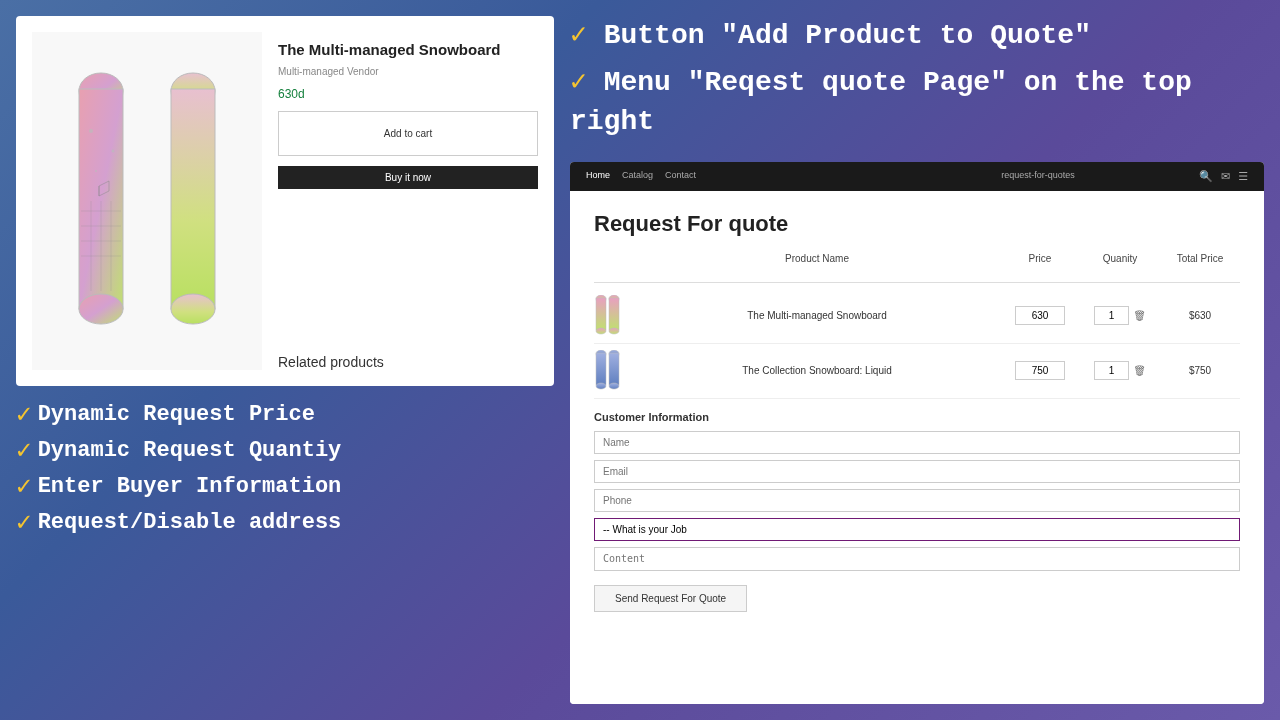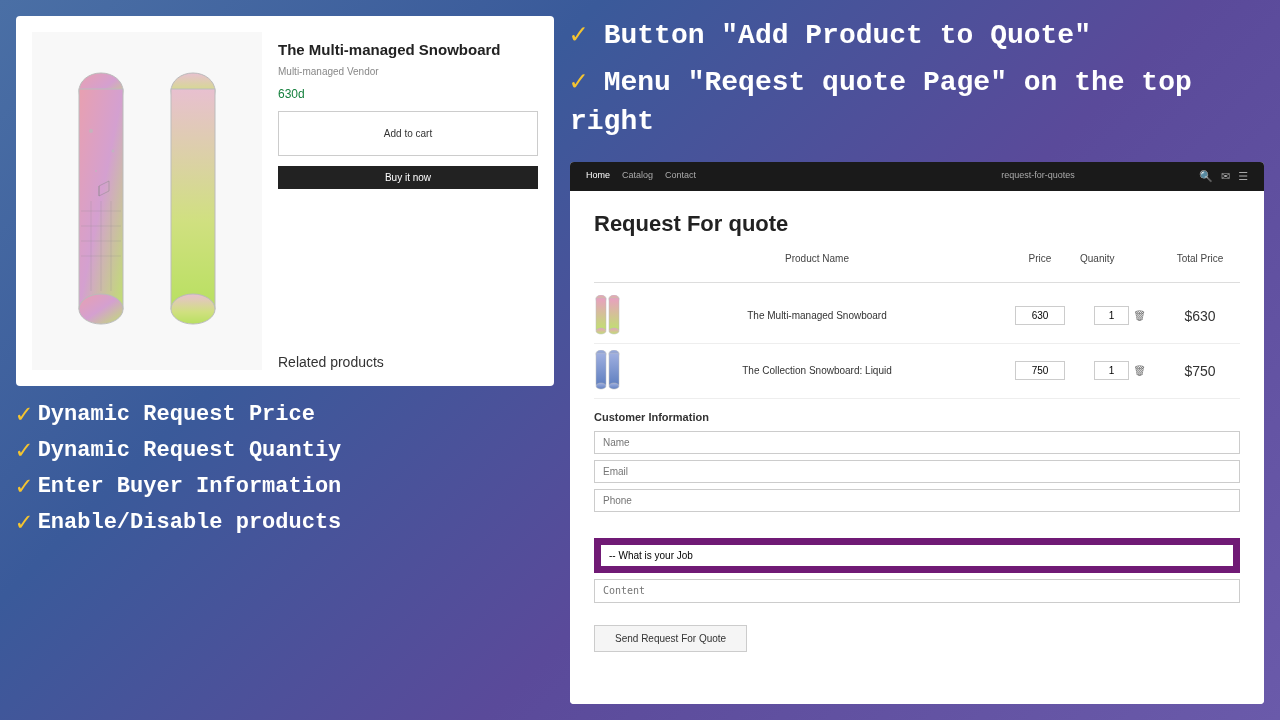--- a/index.html
+++ b/index.html
@@ -247,21 +247,21 @@
       text-align: center;
     }
 
     .rfq-qty-area {
       display: flex;
       align-items: center;
       gap: 4px;
     }
 
     .rfq-total {
-      font-size: 14px;
+      font-size: 10px;
       color: #333;
     }
 
     .rfq-customer-section {
       margin-top: 12px;
     }
 
     .rfq-section-label {
       font-size: 11px;
       color: #333;
@@ -273,47 +273,46 @@
       width: 100%;
       border: 1px solid #ccc;
       padding: 5px 8px;
       font-size: 10px;
       margin-bottom: 6px;
       outline: none;
     }
 
     .rfq-select-field {
       width: 100%;
-      border: 7px solid #701a75;
+      border: 1px solid #701a75;
       padding: 5px 8px;
       font-size: 10px;
       margin-bottom: 6px;
       background: #fff;
       appearance: none;
-      margin-top: 20px;
     }
 
     .rfq-textarea {
       width: 100%;
       border: 1px solid #ccc;
       padding: 5px 8px;
       font-size: 10px;
       margin-bottom: 6px;
       height: 24px;
       resize: none;
     }
 
     .rfq-submit-btn {
       border: 1px solid #ccc;
       background: #f5f5f5;
       color: #333;
       font-size: 10px;
       padding: 7px 20px;
       cursor: pointer;
-      margin-top: 12px;
+      margin-top: 4px;
     }
   </style>
 </head>
 <body>
 
 <div class="left-panel">
 
   <div class="product-card">
     <div class="product-image-area">
 
@@ -380,21 +379,21 @@
     <div class="feature-item">
       <span class="checkmark">✓</span>
       <span>Dynamic Request Quantiy</span>
     </div>
     <div class="feature-item">
       <span class="checkmark">✓</span>
       <span>Enter Buyer Information</span>
     </div>
     <div class="feature-item">
       <span class="checkmark">✓</span>
-      <span>Enable/Disable products</span>
+      <span>Request/Disable address</span>
     </div>
   </div>
 </div>
 
 <div class="right-panel">
 
   <div class="top-right-text">
     <div>
       <span class="check">✓</span>
       <span>Button "Add Product to Quote"</span>
@@ -421,21 +420,21 @@
       </div>
     </div>
 
     <div class="rfq-body">
       <div class="rfq-title">Request For quote</div>
 
       <div class="rfq-table-header">
         <span></span>
         <span style="text-align:center;">Product Name</span>
         <span style="text-align:center;">Price</span>
-        <span style="">Quanity</span>
+        <span style="text-align:center;">Quanity</span>
         <span style="text-align:center;">Total Price</span>
       </div>
 
       <div class="rfq-row">
         <div>
           <svg width="28" height="40" viewBox="0 0 28 40">
             <defs>
               <linearGradient id="rsb1" x1="0" y1="0" x2="0" y2="1">
                 <stop offset="0%" stop-color="#e8a0c0"></stop>
                 <stop offset="100%" stop-color="#c0e070"></stop>

